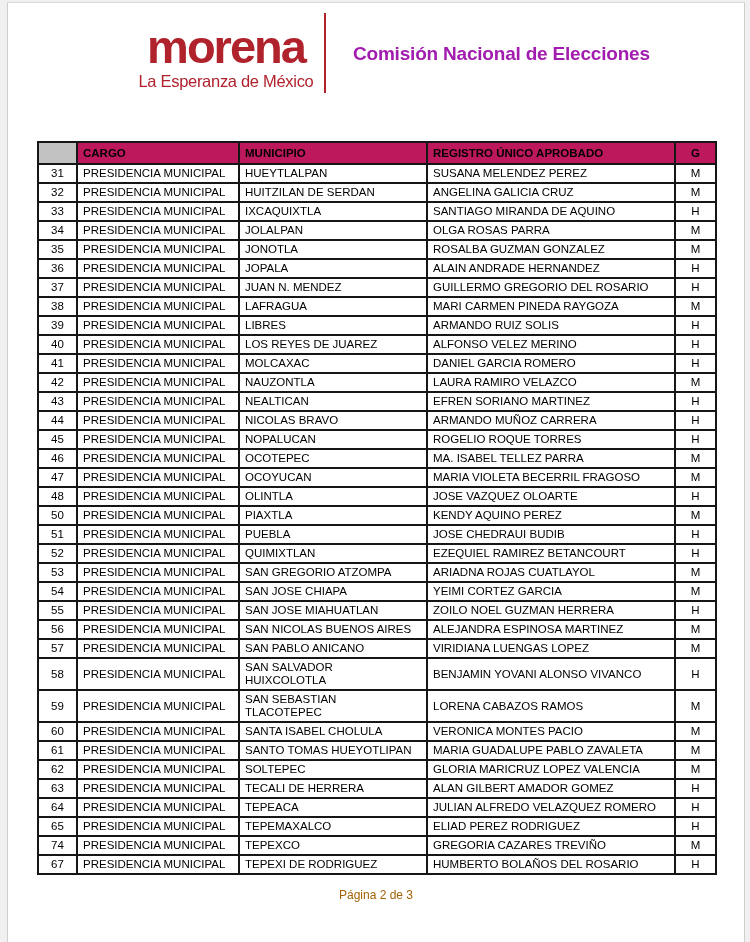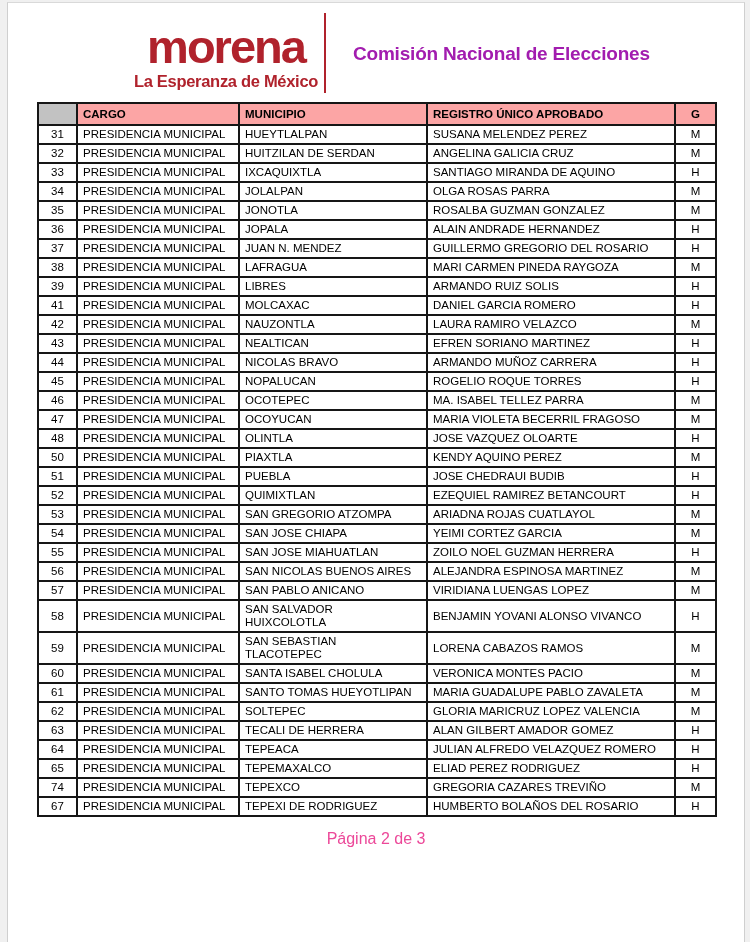--- a/index.html
+++ b/index.html
@@ -14,37 +14,37 @@
     position:absolute;
     left:7px;top:2px;right:5px;bottom:0;
     background:#ffffff;
     border-left:1px solid #cfcfcf;
     border-top:1px solid #d9d9d9;
     border-right:1px solid #cfcfcf;
   }
   
   .doc-header{
     position:relative;
-    height:99px;
+    height:138px;
   }
   .logo-block{
     position:absolute;
     left:118px;top:20px;width:200px;
     text-align:center;
     color:var(--brand-red,#b0222c);
   }
   .logo-text{
     font-size:47px;
     font-weight:bold;
     letter-spacing:-2px;
     line-height:48px;
   }
   .logo-tagline{
     font-size:16.5px;
-    font-weight:bold;
+    font-weight:normal;
     letter-spacing:-0.3px;
     margin-top:1px;
   }
   .header-divider{
     position:absolute;
     left:316px;top:10px;
     width:2px;height:80px;
     background:var(--brand-red,#b0222c);
   }
   .header-title{
@@ -70,35 +70,35 @@
   table.candidates th, table.candidates td{
     border:2px solid #161616;
     font-size:11.5px;
     line-height:13px;
     padding:2px 5px;
     color:#000;
     vertical-align:middle;
     overflow:hidden;
   }
   table.candidates th{
-    background:#fca5a5;
+    background:#be185d;
     font-weight:bold;
     text-align:left;
     height:16px;
   }
   table.candidates th.c0{background:#c2c2c2;}
   table.candidates th.c4, table.candidates td.c4{text-align:center;}
   table.candidates td.c0{text-align:center;}
   table.candidates td.c2{white-space:pre-line;}
   
   .page-footer{
     margin-top:13px;
     text-align:center;
-    font-size:16px;
-    color:#ec4899;
+    font-size:12px;
+    color:#a16207;
   }
 </style>
 </head>
 <body style="--brand-red: #b0222c;">
 
 <div class="page">
 
   <div class="doc-header">
     <div class="logo-block">
       <div class="logo-text">morena</div>
@@ -183,20 +183,27 @@
           <td class="c4">M</td>
         </tr>
         <tr>
           <td class="c0">39</td>
           <td class="c1">PRESIDENCIA MUNICIPAL</td>
           <td class="c2">LIBRES</td>
           <td class="c3">ARMANDO RUIZ SOLIS</td>
           <td class="c4">H</td>
         </tr>
         <tr>
+          <td class="c0">40</td>
+          <td class="c1">PRESIDENCIA MUNICIPAL</td>
+          <td class="c2">LOS REYES DE JUAREZ</td>
+          <td class="c3">ALFONSO VELEZ MERINO</td>
+          <td class="c4">H</td>
+        </tr>
+        <tr>
           <td class="c0">41</td>
           <td class="c1">PRESIDENCIA MUNICIPAL</td>
           <td class="c2">MOLCAXAC</td>
           <td class="c3">DANIEL GARCIA ROMERO</td>
           <td class="c4">H</td>
         </tr>
         <tr>
           <td class="c0">42</td>
           <td class="c1">PRESIDENCIA MUNICIPAL</td>
           <td class="c2">NAUZONTLA</td>

